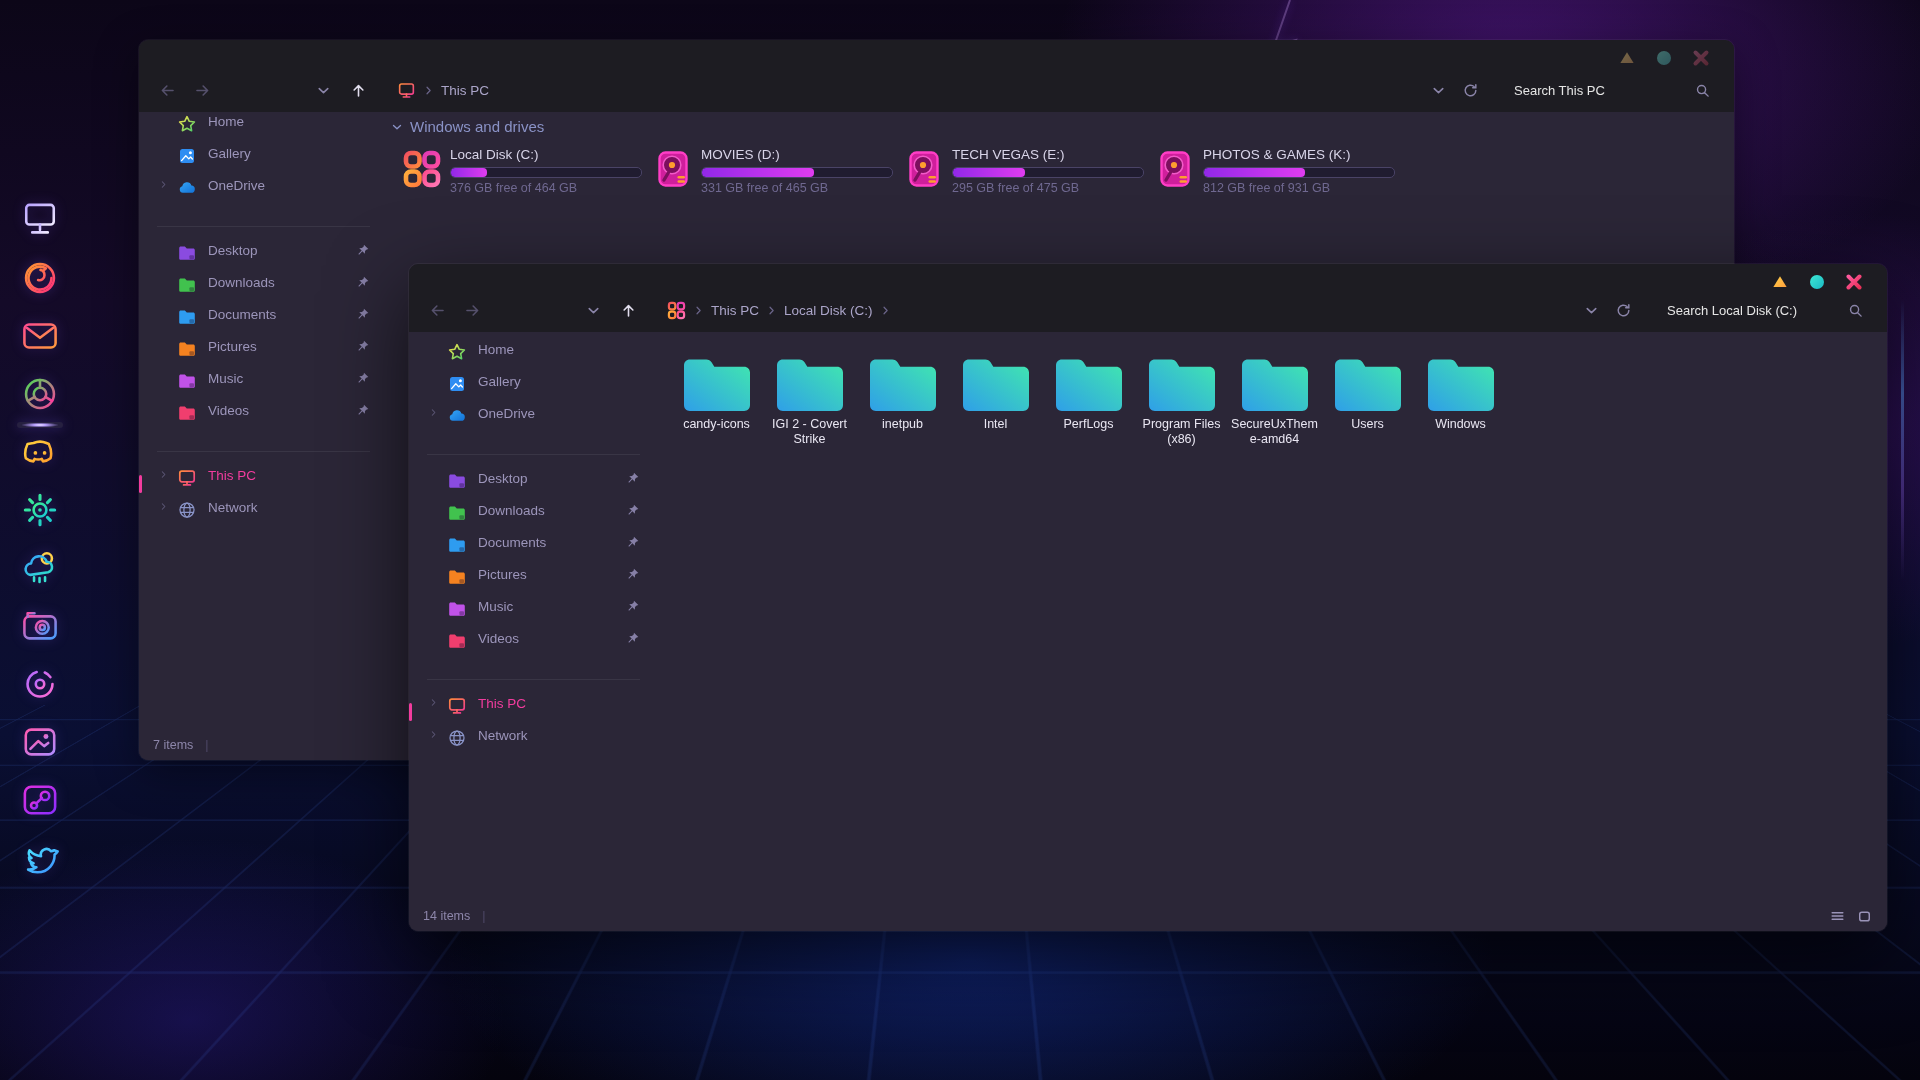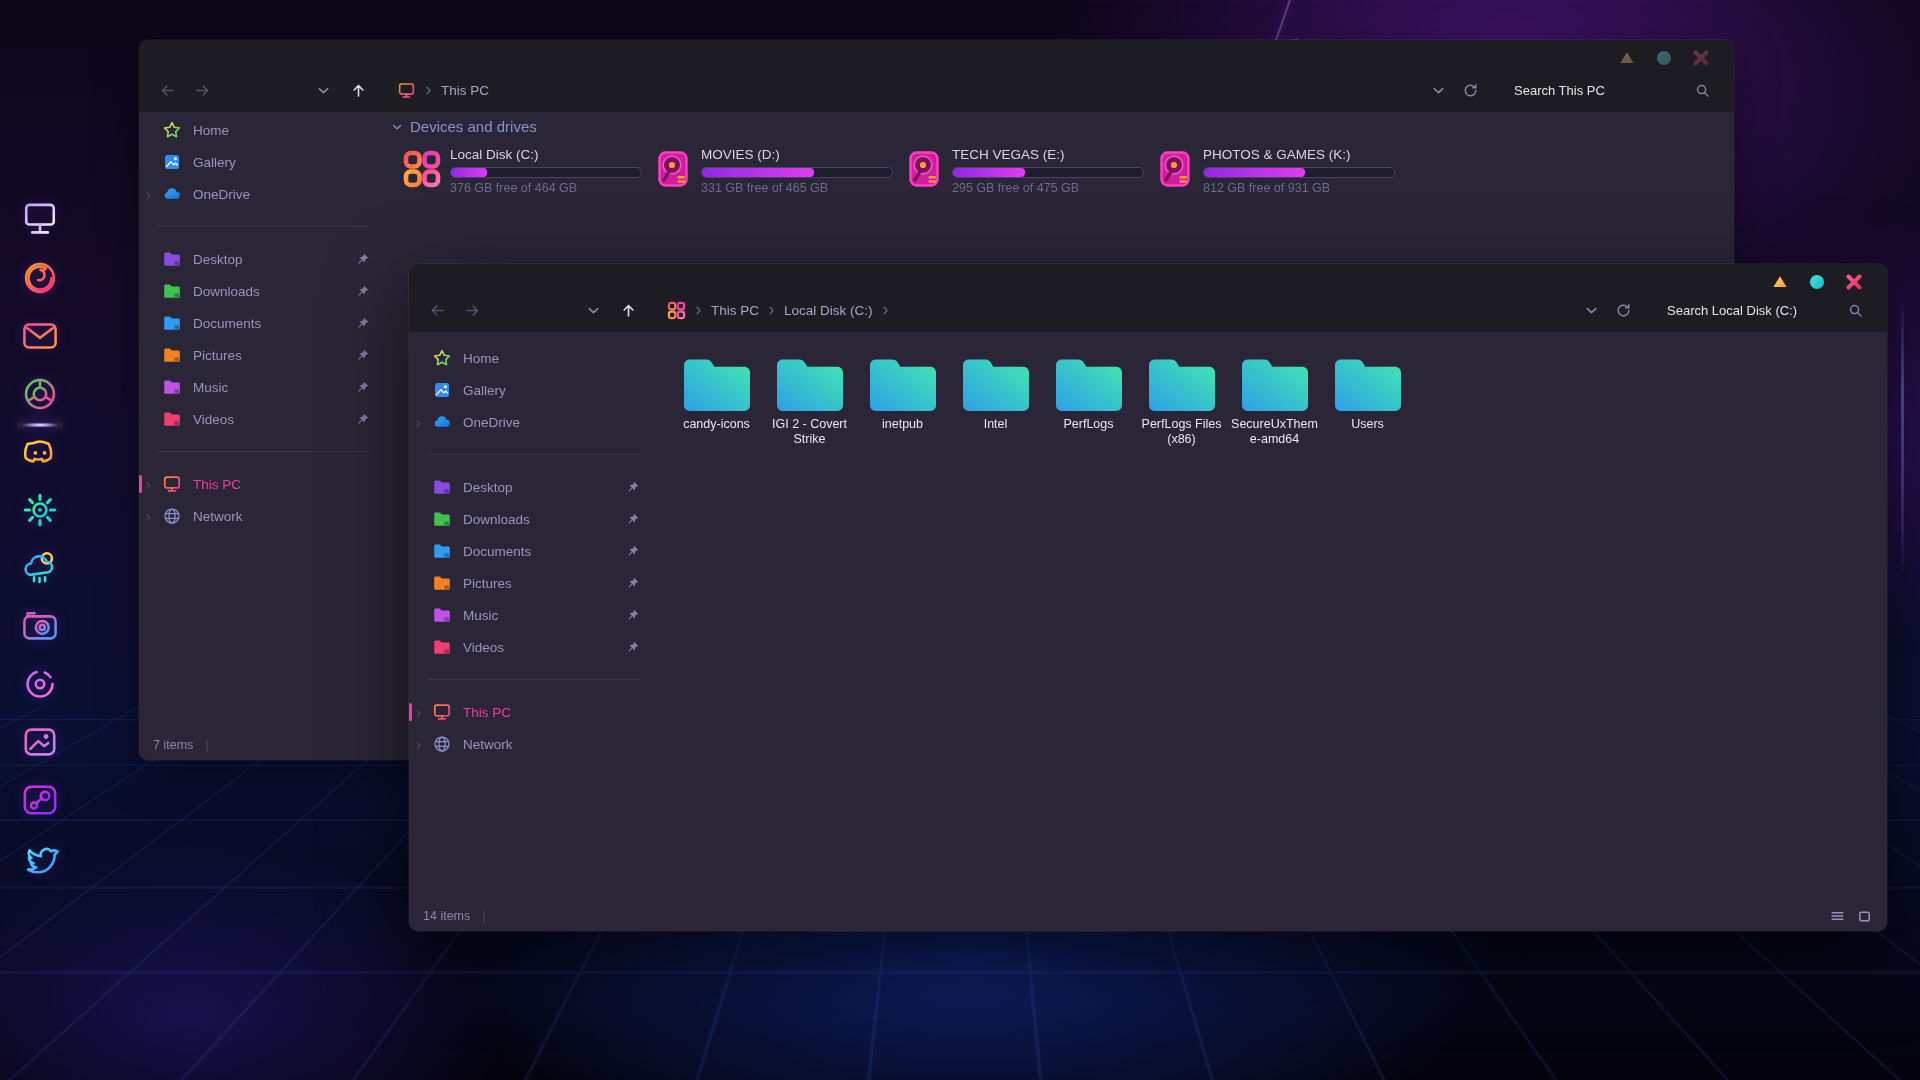--- a/index.html
+++ b/index.html
@@ -56,21 +56,21 @@
   .crumb-label{cursor:pointer;white-space:nowrap;}
   .searcharea{margin-left:auto;display:flex;align-items:center;}
   .searcharea .navicon{margin-right:8px;}
   .searchbox{display:flex;align-items:center;width:218px;margin-left:10px;font-size:13px;color:#e5e5e5;cursor:text;}
   .searchbox .ph{flex:1;padding-left:14px;white-space:nowrap;overflow:hidden;}
   .searchbox .mag{width:15px;height:15px;color:#8a84a8;margin-right:8px;flex:none;}
   .searchbox .mag svg{width:100%;height:100%;}
   
   .sidebar{position:absolute;left:0;top:72px;bottom:30px;width:245px;padding-top:2px;font-size:13.5px;color:var(--sidebar_text);}
   .front .sidebar{top:68px;padding-top:10px;}
-  .side-item{position:relative;height:32px;display:flex;align-items:center;padding-left:4px;cursor:pointer;}
+  .side-item{position:relative;height:32px;display:flex;padding-left:19px;cursor:pointer;}
   .expander{width:11px;height:11px;color:#5c5676;visibility:hidden;flex:none;}
   .expander svg{width:100%;height:100%;}
   .side-item.has-expander .expander{visibility:visible;}
   .side-icon{width:20px;height:20px;margin-left:8px;flex:none;}
   .side-icon svg{width:100%;height:100%;}
   .side-label{margin-left:11px;white-space:nowrap;}
   .pin{width:14px;height:14px;margin-left:auto;margin-right:14px;color:#867fa6;visibility:hidden;flex:none;}
   .pin svg{width:100%;height:100%;}
   .side-item.pinned .pin{visibility:visible;}
   .side-item.selected .side-label{color:var(--accent);}
@@ -552,21 +552,21 @@
             </svg></i>
         </div>
       </div>
   </aside>
 
   <main class="content">
     <div class="sec-header">
       <i class="chev"><svg viewBox="0 0 16 16">
             <path d="M4 6.2l4 3.8 4-3.8" fill="none" stroke="currentColor" stroke-width="1.5" stroke-linecap="round" stroke-linejoin="round"></path>
           </svg></i>
-      <span>Devices and drives</span>
+      <span>Windows and drives</span>
     </div>
     <div class="drives">
 
     <div class="drive">
           <i class="drive-icon"><svg viewBox="0 0 40 40">
               <defs>
                 <linearGradient id="q58a" x1="0" y1="0" x2="1" y2="1">
                   <stop offset="0" stop-color="#f2505e"></stop>
                   <stop offset="1" stop-color="#ff8a3c"></stop>
                 </linearGradient>
@@ -1043,21 +1043,21 @@
         <div class="folder">
           <i class="folder-icon"><svg viewBox="0 0 76 62">
               <defs>
                 <linearGradient id="bf115" x1="0" y1="1" x2="1" y2="0">
                   <stop offset="0" stop-color="var(--folder_c1,#2f9fe8)"></stop>
                   <stop offset="1" stop-color="var(--folder_c2,#41e8ae)"></stop>
                 </linearGradient>
               </defs>
               <path d="M5 53V13.5c0-3.5 2.4-5.9 5.9-5.9h16.3c2.4 0 4.3 1 5.5 2.9l2.6 4.2h29.8c3.5 0 5.9 2.4 5.9 5.9V53c0 3.5-2.4 5.9-5.9 5.9H10.9C7.4 58.9 5 56.5 5 53z" fill="url(#bf115)"></path>
             </svg></i>
-          <div class="folder-label">PerfLogs Files (x86)</div>
+          <div class="folder-label">Program Files (x86)</div>
         </div>
         <div class="folder">
           <i class="folder-icon"><svg viewBox="0 0 76 62">
               <defs>
                 <linearGradient id="bf116" x1="0" y1="1" x2="1" y2="0">
                   <stop offset="0" stop-color="var(--folder_c1,#2f9fe8)"></stop>
                   <stop offset="1" stop-color="var(--folder_c2,#41e8ae)"></stop>
                 </linearGradient>
               </defs>
               <path d="M5 53V13.5c0-3.5 2.4-5.9 5.9-5.9h16.3c2.4 0 4.3 1 5.5 2.9l2.6 4.2h29.8c3.5 0 5.9 2.4 5.9 5.9V53c0 3.5-2.4 5.9-5.9 5.9H10.9C7.4 58.9 5 56.5 5 53z" fill="url(#bf116)"></path>
@@ -1068,20 +1068,32 @@
           <i class="folder-icon"><svg viewBox="0 0 76 62">
               <defs>
                 <linearGradient id="bf117" x1="0" y1="1" x2="1" y2="0">
                   <stop offset="0" stop-color="var(--folder_c1,#2f9fe8)"></stop>
                   <stop offset="1" stop-color="var(--folder_c2,#41e8ae)"></stop>
                 </linearGradient>
               </defs>
               <path d="M5 53V13.5c0-3.5 2.4-5.9 5.9-5.9h16.3c2.4 0 4.3 1 5.5 2.9l2.6 4.2h29.8c3.5 0 5.9 2.4 5.9 5.9V53c0 3.5-2.4 5.9-5.9 5.9H10.9C7.4 58.9 5 56.5 5 53z" fill="url(#bf117)"></path>
             </svg></i>
           <div class="folder-label">Users</div>
+        </div>
+        <div class="folder">
+          <i class="folder-icon"><svg viewBox="0 0 76 62">
+              <defs>
+                <linearGradient id="bf118" x1="0" y1="1" x2="1" y2="0">
+                  <stop offset="0" stop-color="var(--folder_c1,#2f9fe8)"></stop>
+                  <stop offset="1" stop-color="var(--folder_c2,#41e8ae)"></stop>
+                </linearGradient>
+              </defs>
+              <path d="M5 53V13.5c0-3.5 2.4-5.9 5.9-5.9h16.3c2.4 0 4.3 1 5.5 2.9l2.6 4.2h29.8c3.5 0 5.9 2.4 5.9 5.9V53c0 3.5-2.4 5.9-5.9 5.9H10.9C7.4 58.9 5 56.5 5 53z" fill="url(#bf118)"></path>
+            </svg></i>
+          <div class="folder-label">Windows</div>
         </div>
       </div>
   </main>
 
   <footer class="statusbar">
     <span>14 items</span>
     <span class="pipe">|</span>
     <span class="views">
       <i class="vbtn"><svg viewBox="0 0 16 16">
             <path d="M3 4.5h10M3 7.5h10M3 10.5h10" stroke="currentColor" stroke-width="1.4" stroke-linecap="round"></path>

